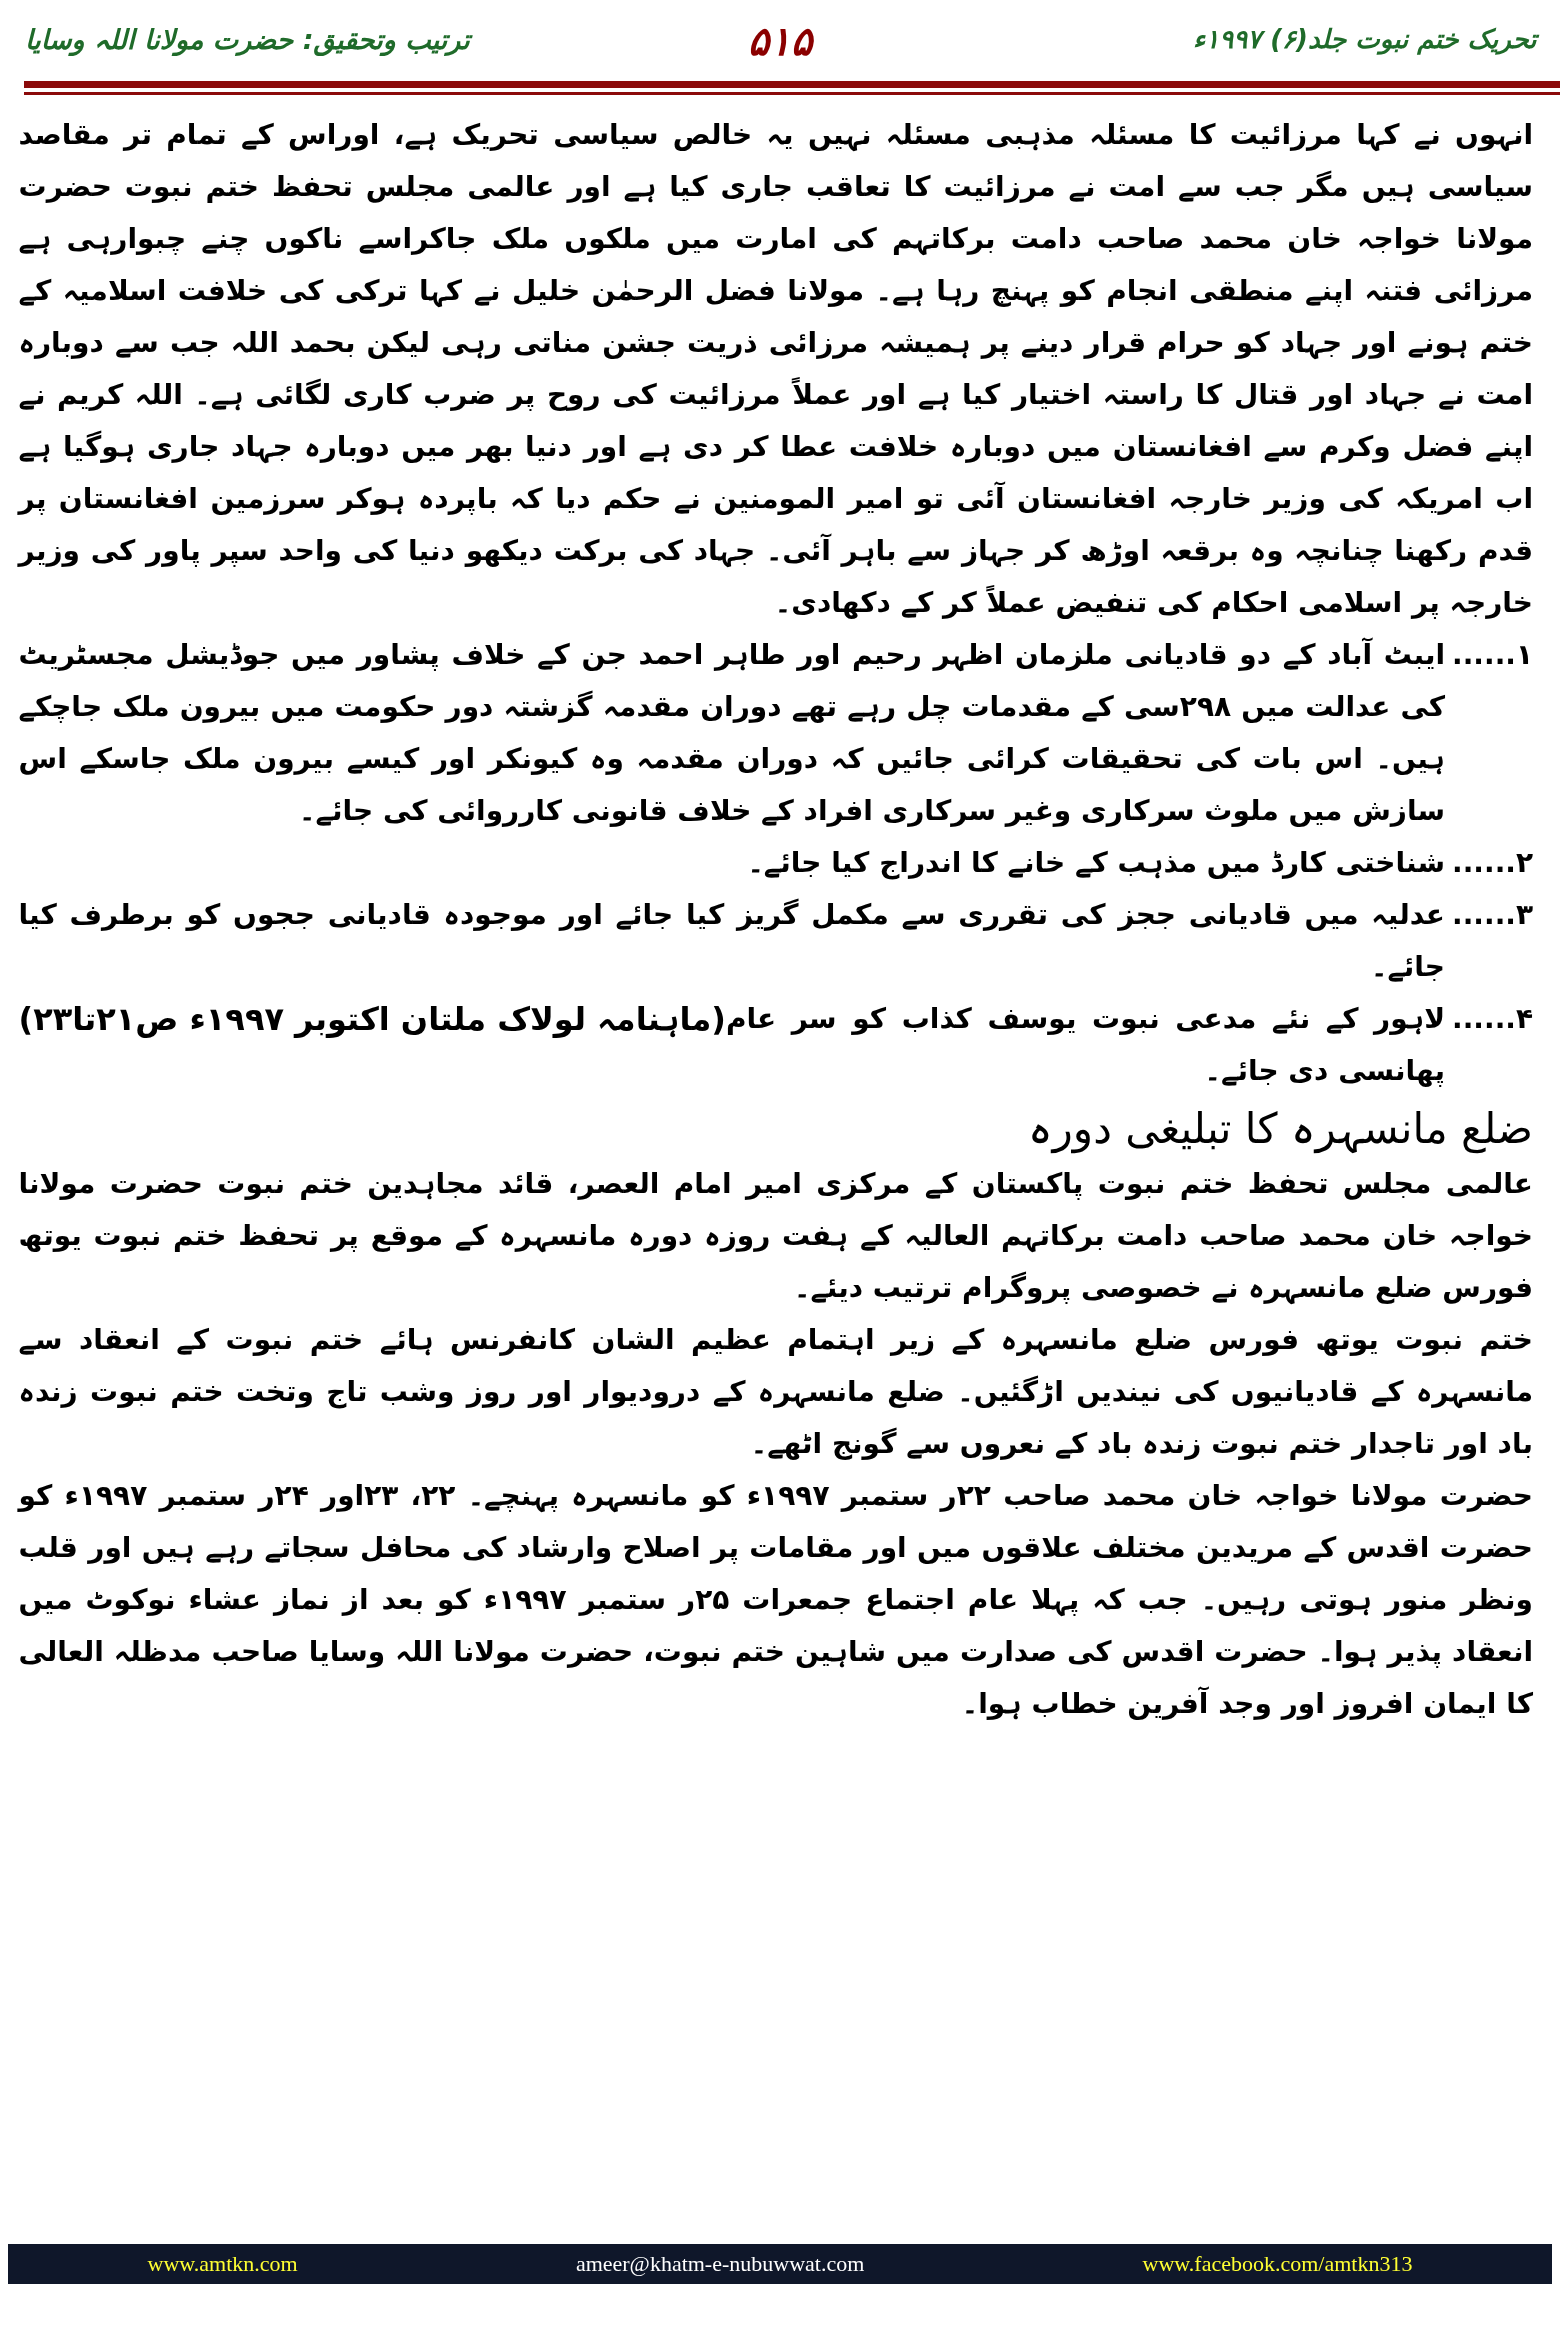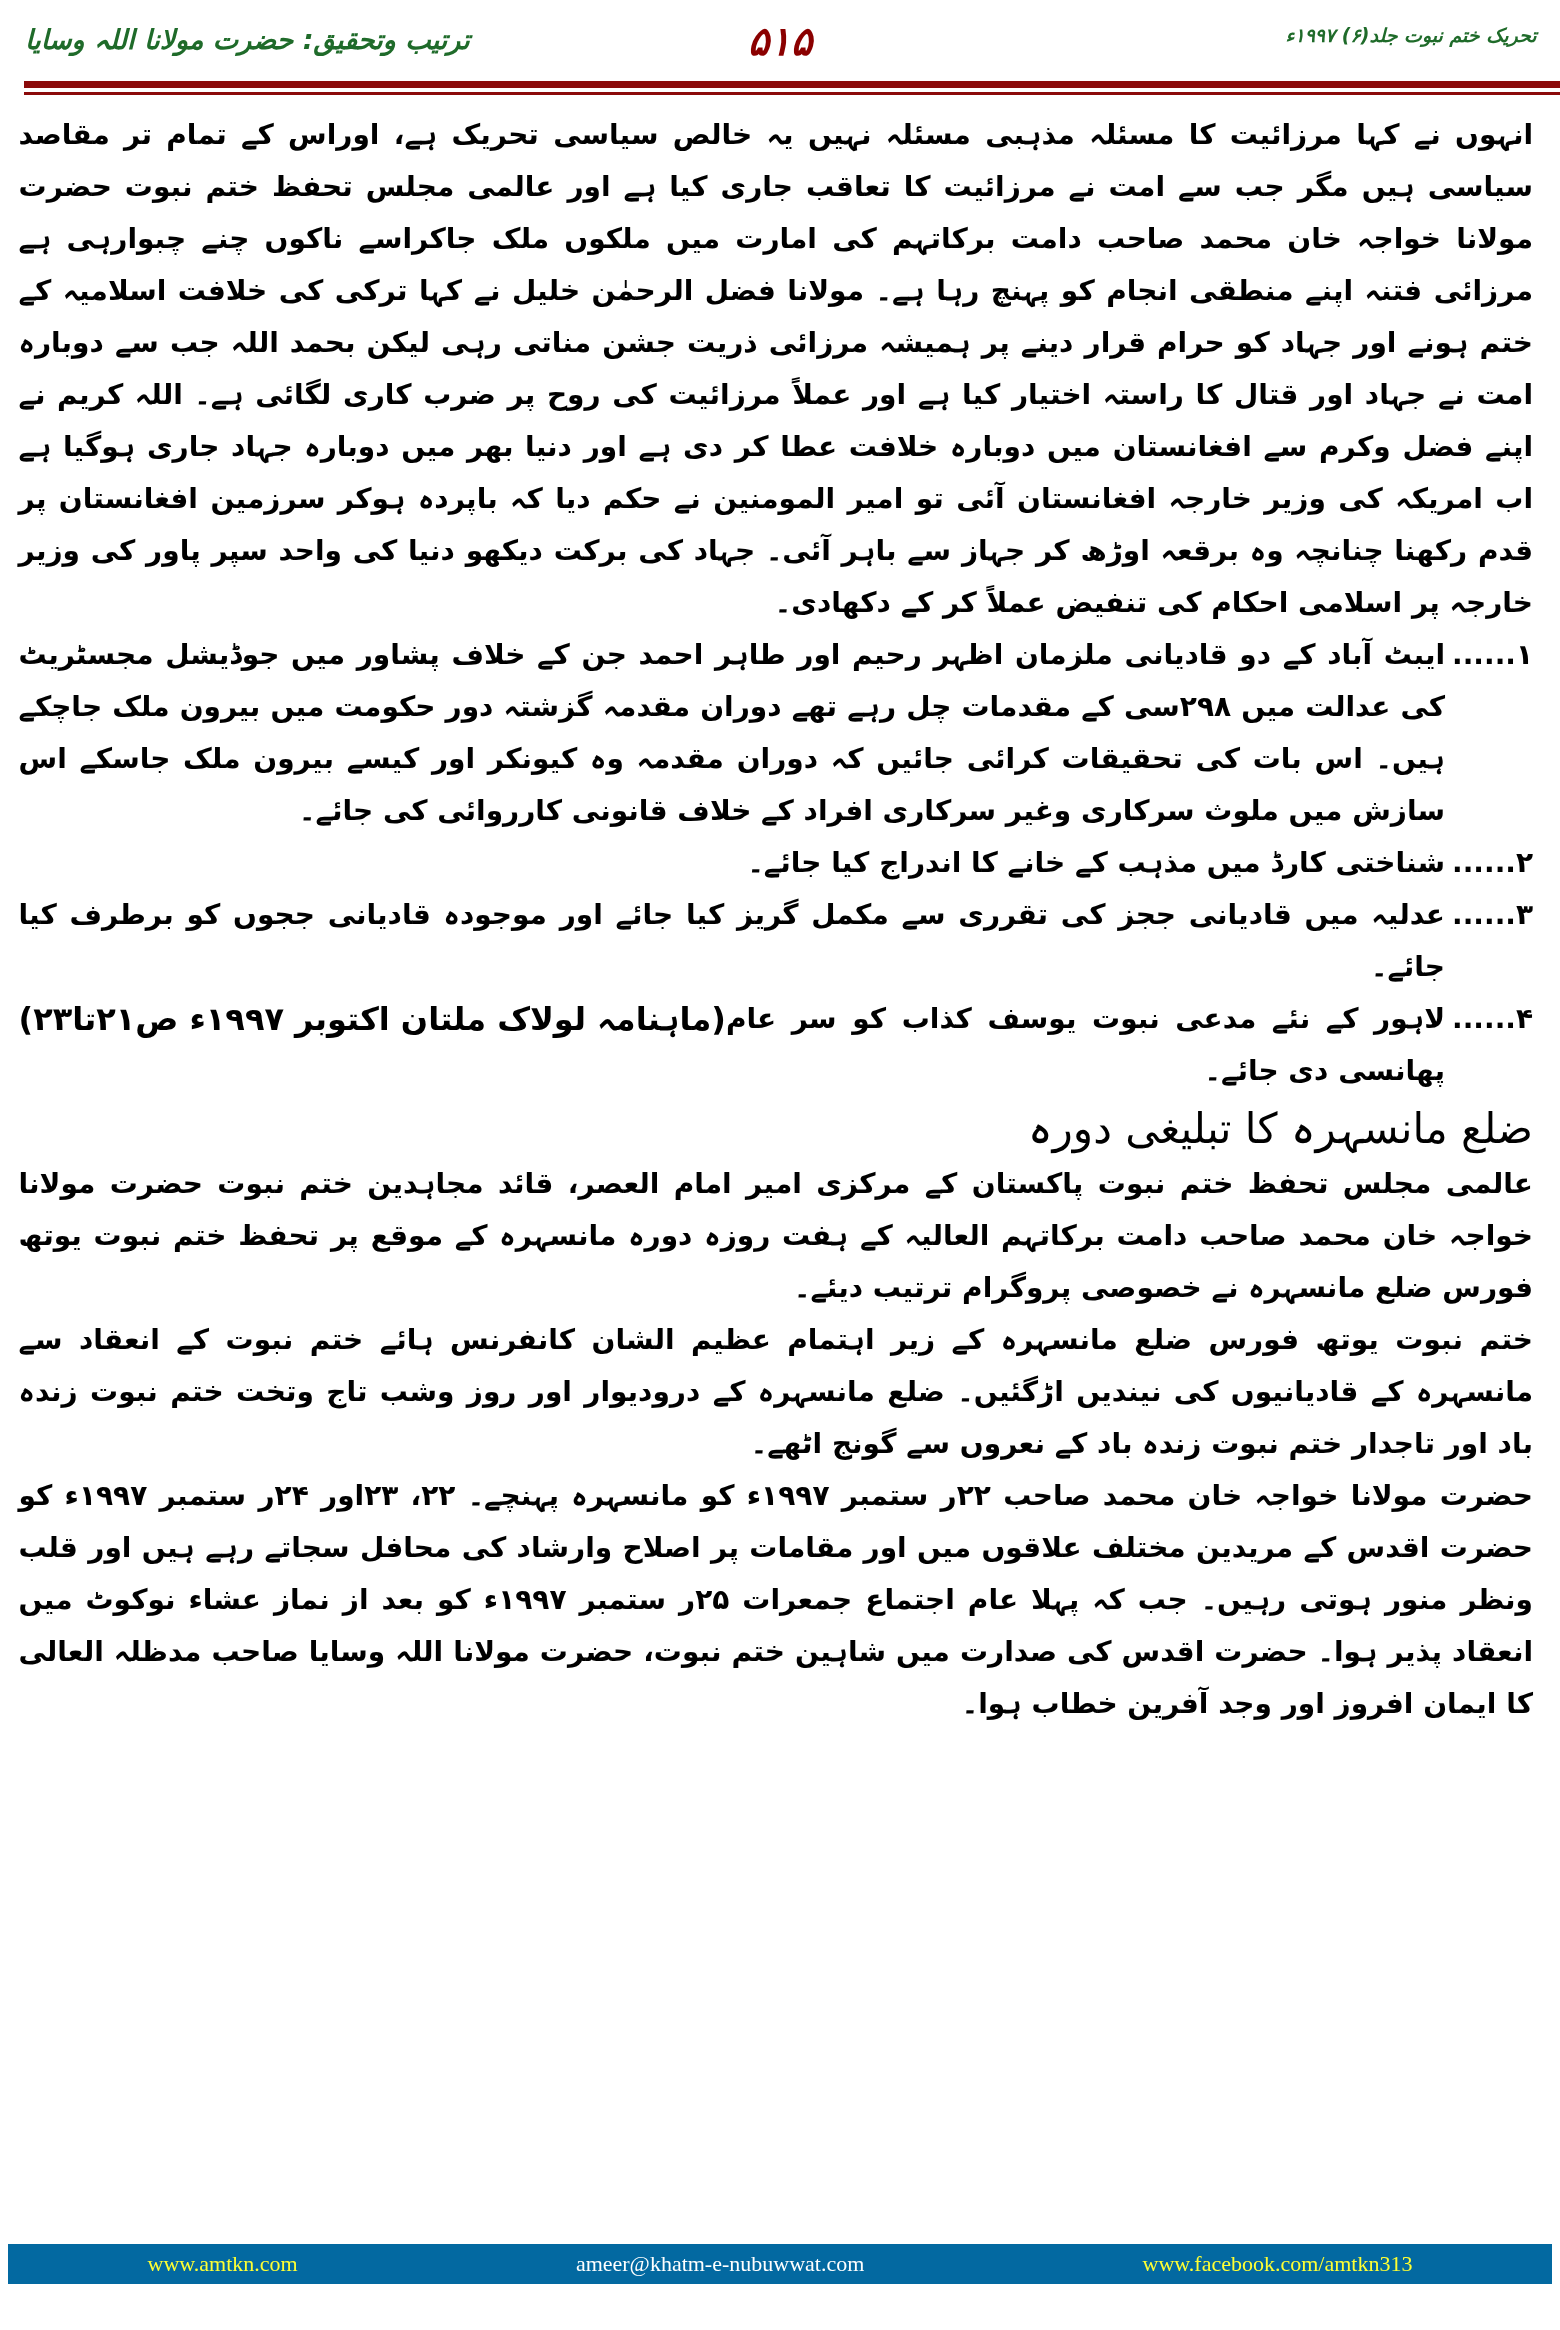--- a/index.html
+++ b/index.html
@@ -7,21 +7,21 @@
     width: 1560px; height: 2330px; position: relative; overflow: hidden;
     font-family: "DejaVu Sans", sans-serif;
   }
   .page-header {
     position: absolute; left: 0; top: 0; width: 1560px; height: 77px;
   }
   .hdr-right, .hdr-left, .hdr-center {
     position: absolute; top: 17px; direction: rtl;
     font-family: "DejaVu Sans", sans-serif; font-weight: bold; font-style: italic;
   }
-  .hdr-right { right: 23.5px; color: #1f6b2a; font-size: 19px; top: 23.5px; }
+  .hdr-right { right: 23.5px; color: #1f6b2a; font-size: 26px; top: 23.5px; }
   .hdr-left { left: 25px; color: #1f6b2a; font-size: 27px; top: 23.5px; }
   .hdr-center { left: 50%; transform: translateX(-50%); color: #8b0000; font-size: 40px; top: 18px; }
   .rule-thick { position: absolute; left: 23.5px; right: 0; top: 81px; height: 6.7px; background: #8b0a0a; }
   .rule-thin { position: absolute; left: 23.5px; right: 0; top: 92px; height: 2.5px; background: #8b0a0a; }
 
   .content {
     position: absolute; left: 18.5px; right: 27px; top: 109px;
     direction: rtl; text-align: justify; text-align-last: right;
     font-family: "DejaVu Sans", sans-serif; font-weight: bold;
     color: #000; font-size: 28px; line-height: 52px;
@@ -32,21 +32,21 @@
   .num-marker { flex: 0 0 88px; text-align: right; white-space: nowrap; }
   .num-text { flex: 1 1 auto; text-align: justify; text-align-last: right; }
   .num-text.with-cite { display: flex; justify-content: space-between; }
   .cite { direction: rtl; white-space: nowrap; font-size: 32px; }
   .heading {
     margin: 1.7px 0 0 0; font-weight: normal; font-size: 42px; line-height: 59px;
     font-family: "DejaVu Serif", serif; text-align: right;
   }
   .footer-band {
     position: absolute; left: 8.4px; right: 8.4px; top: 2244px; height: 40px;
-    background: #0369a1; display: flex; align-items: center; justify-content: space-around;
+    background: #0f172a; display: flex; align-items: center; justify-content: space-around;
     font-family: "Liberation Serif", serif; font-size: 22px;
   }
   .footer-band .yellow { color: #ffff33; }
   .footer-band .white { color: #ffffff; }
 </style>
 </head>
 <body>
 
 <div class="page-header">
   <div class="hdr-right">تحریک ختم نبوت جلد(۶) ۱۹۹۷ء</div>

